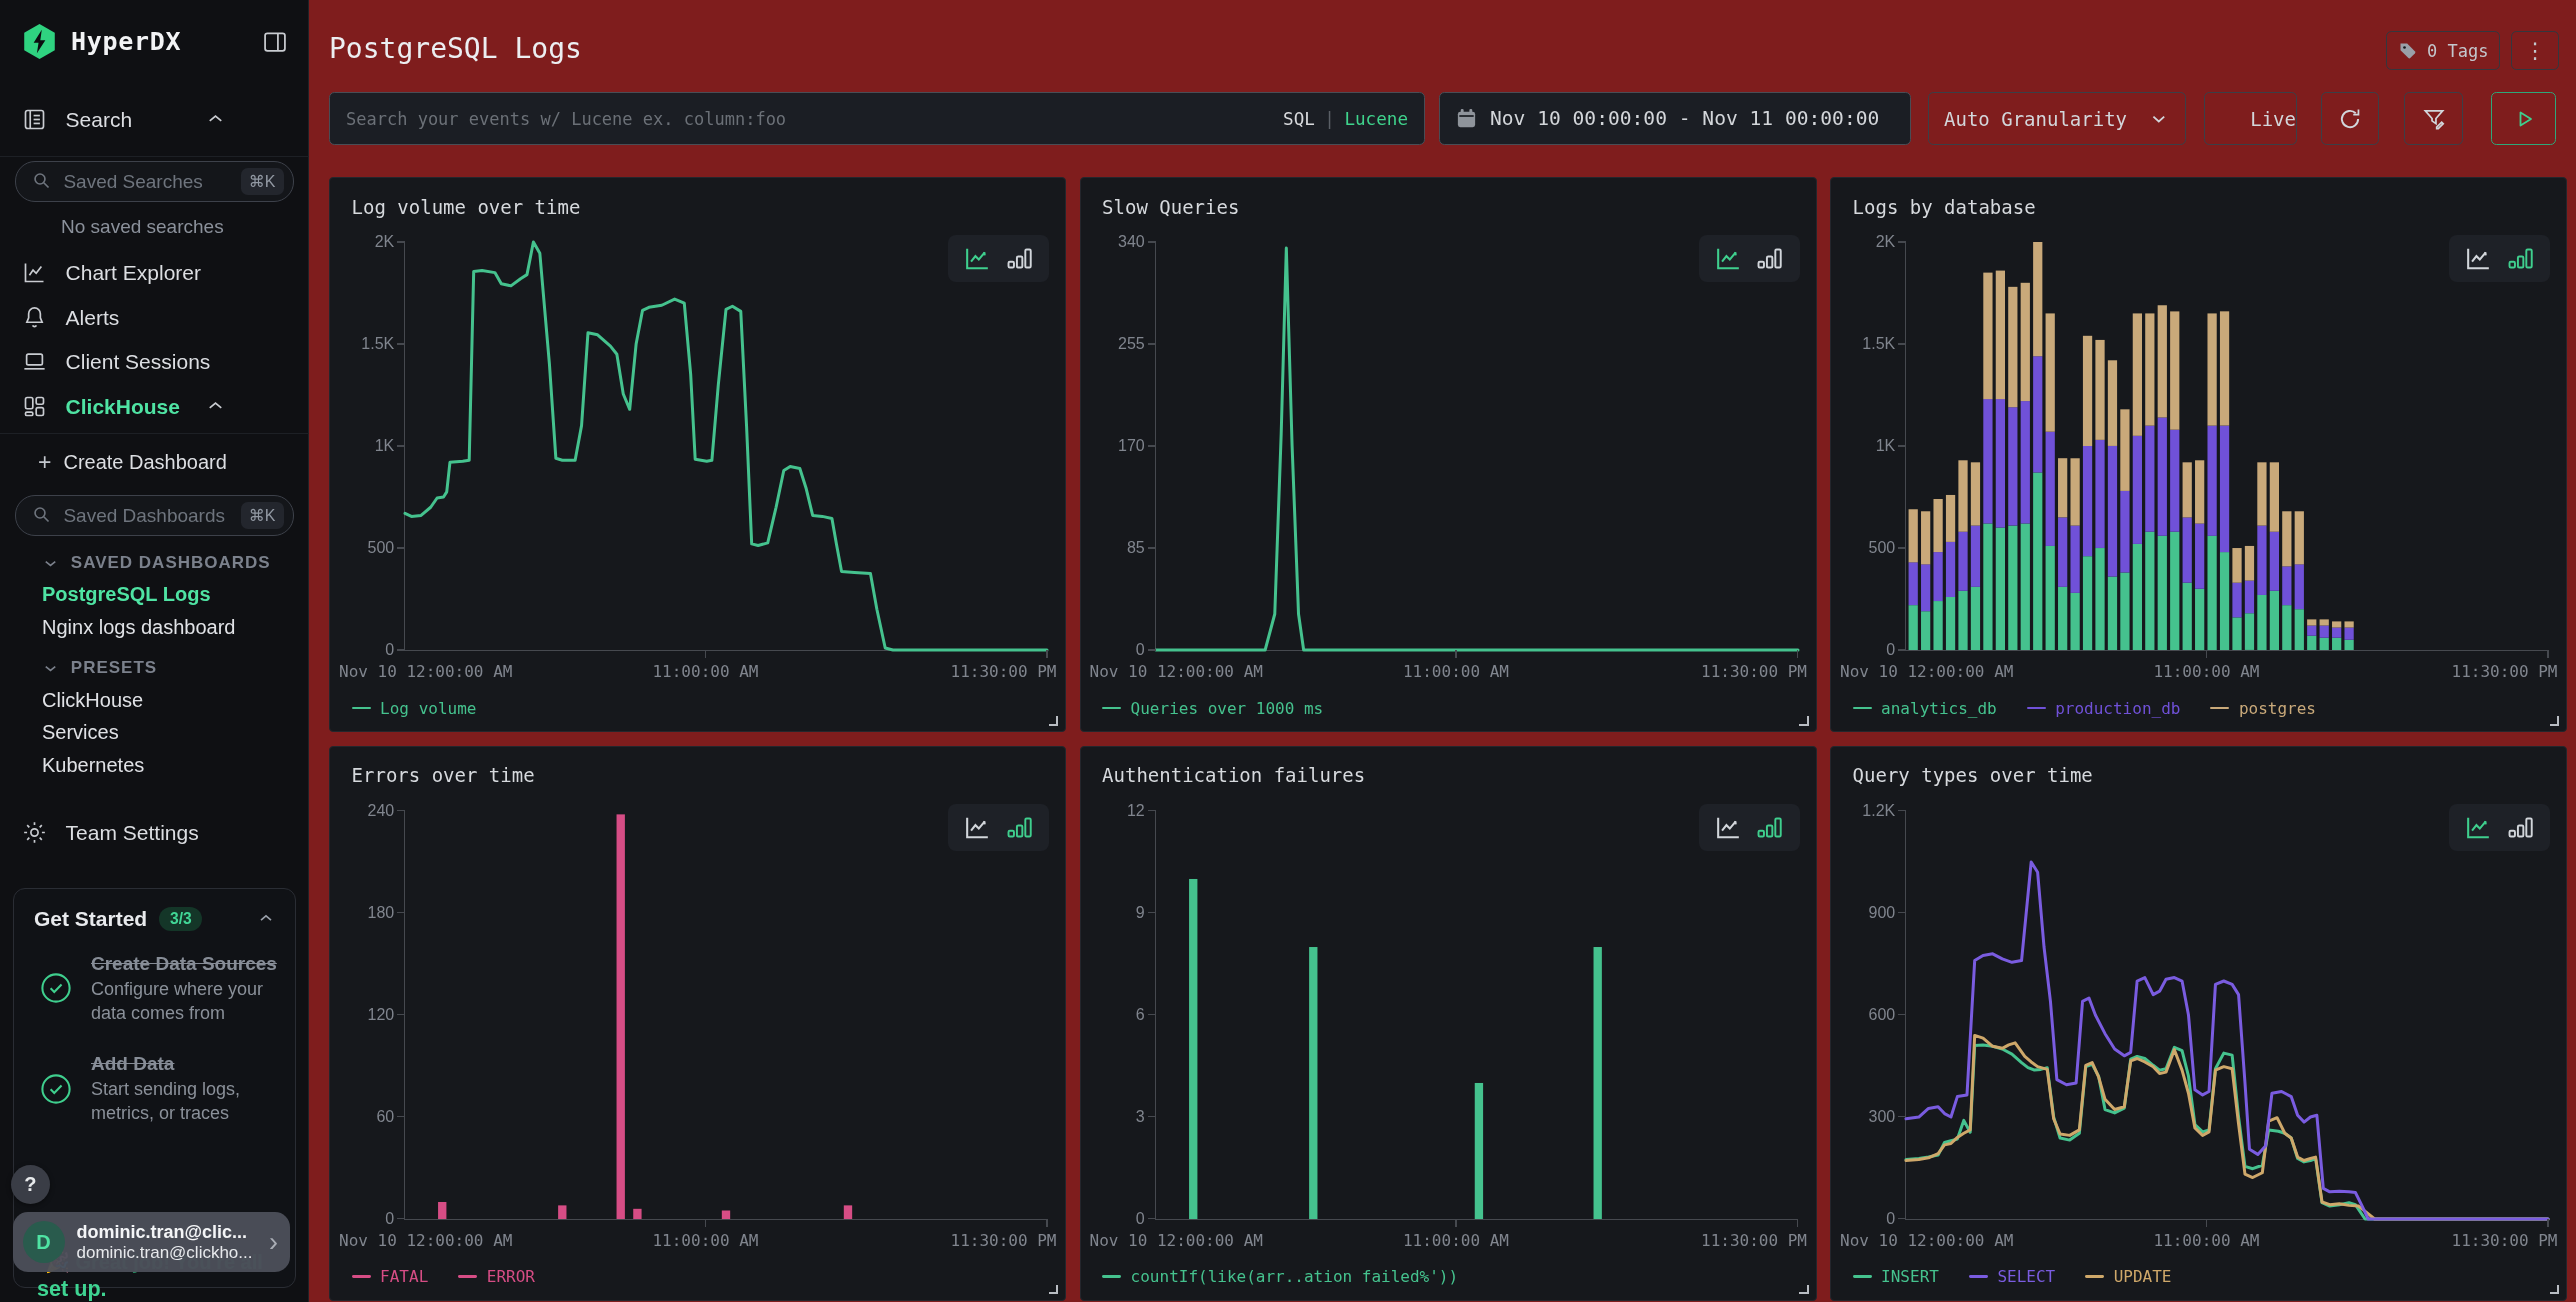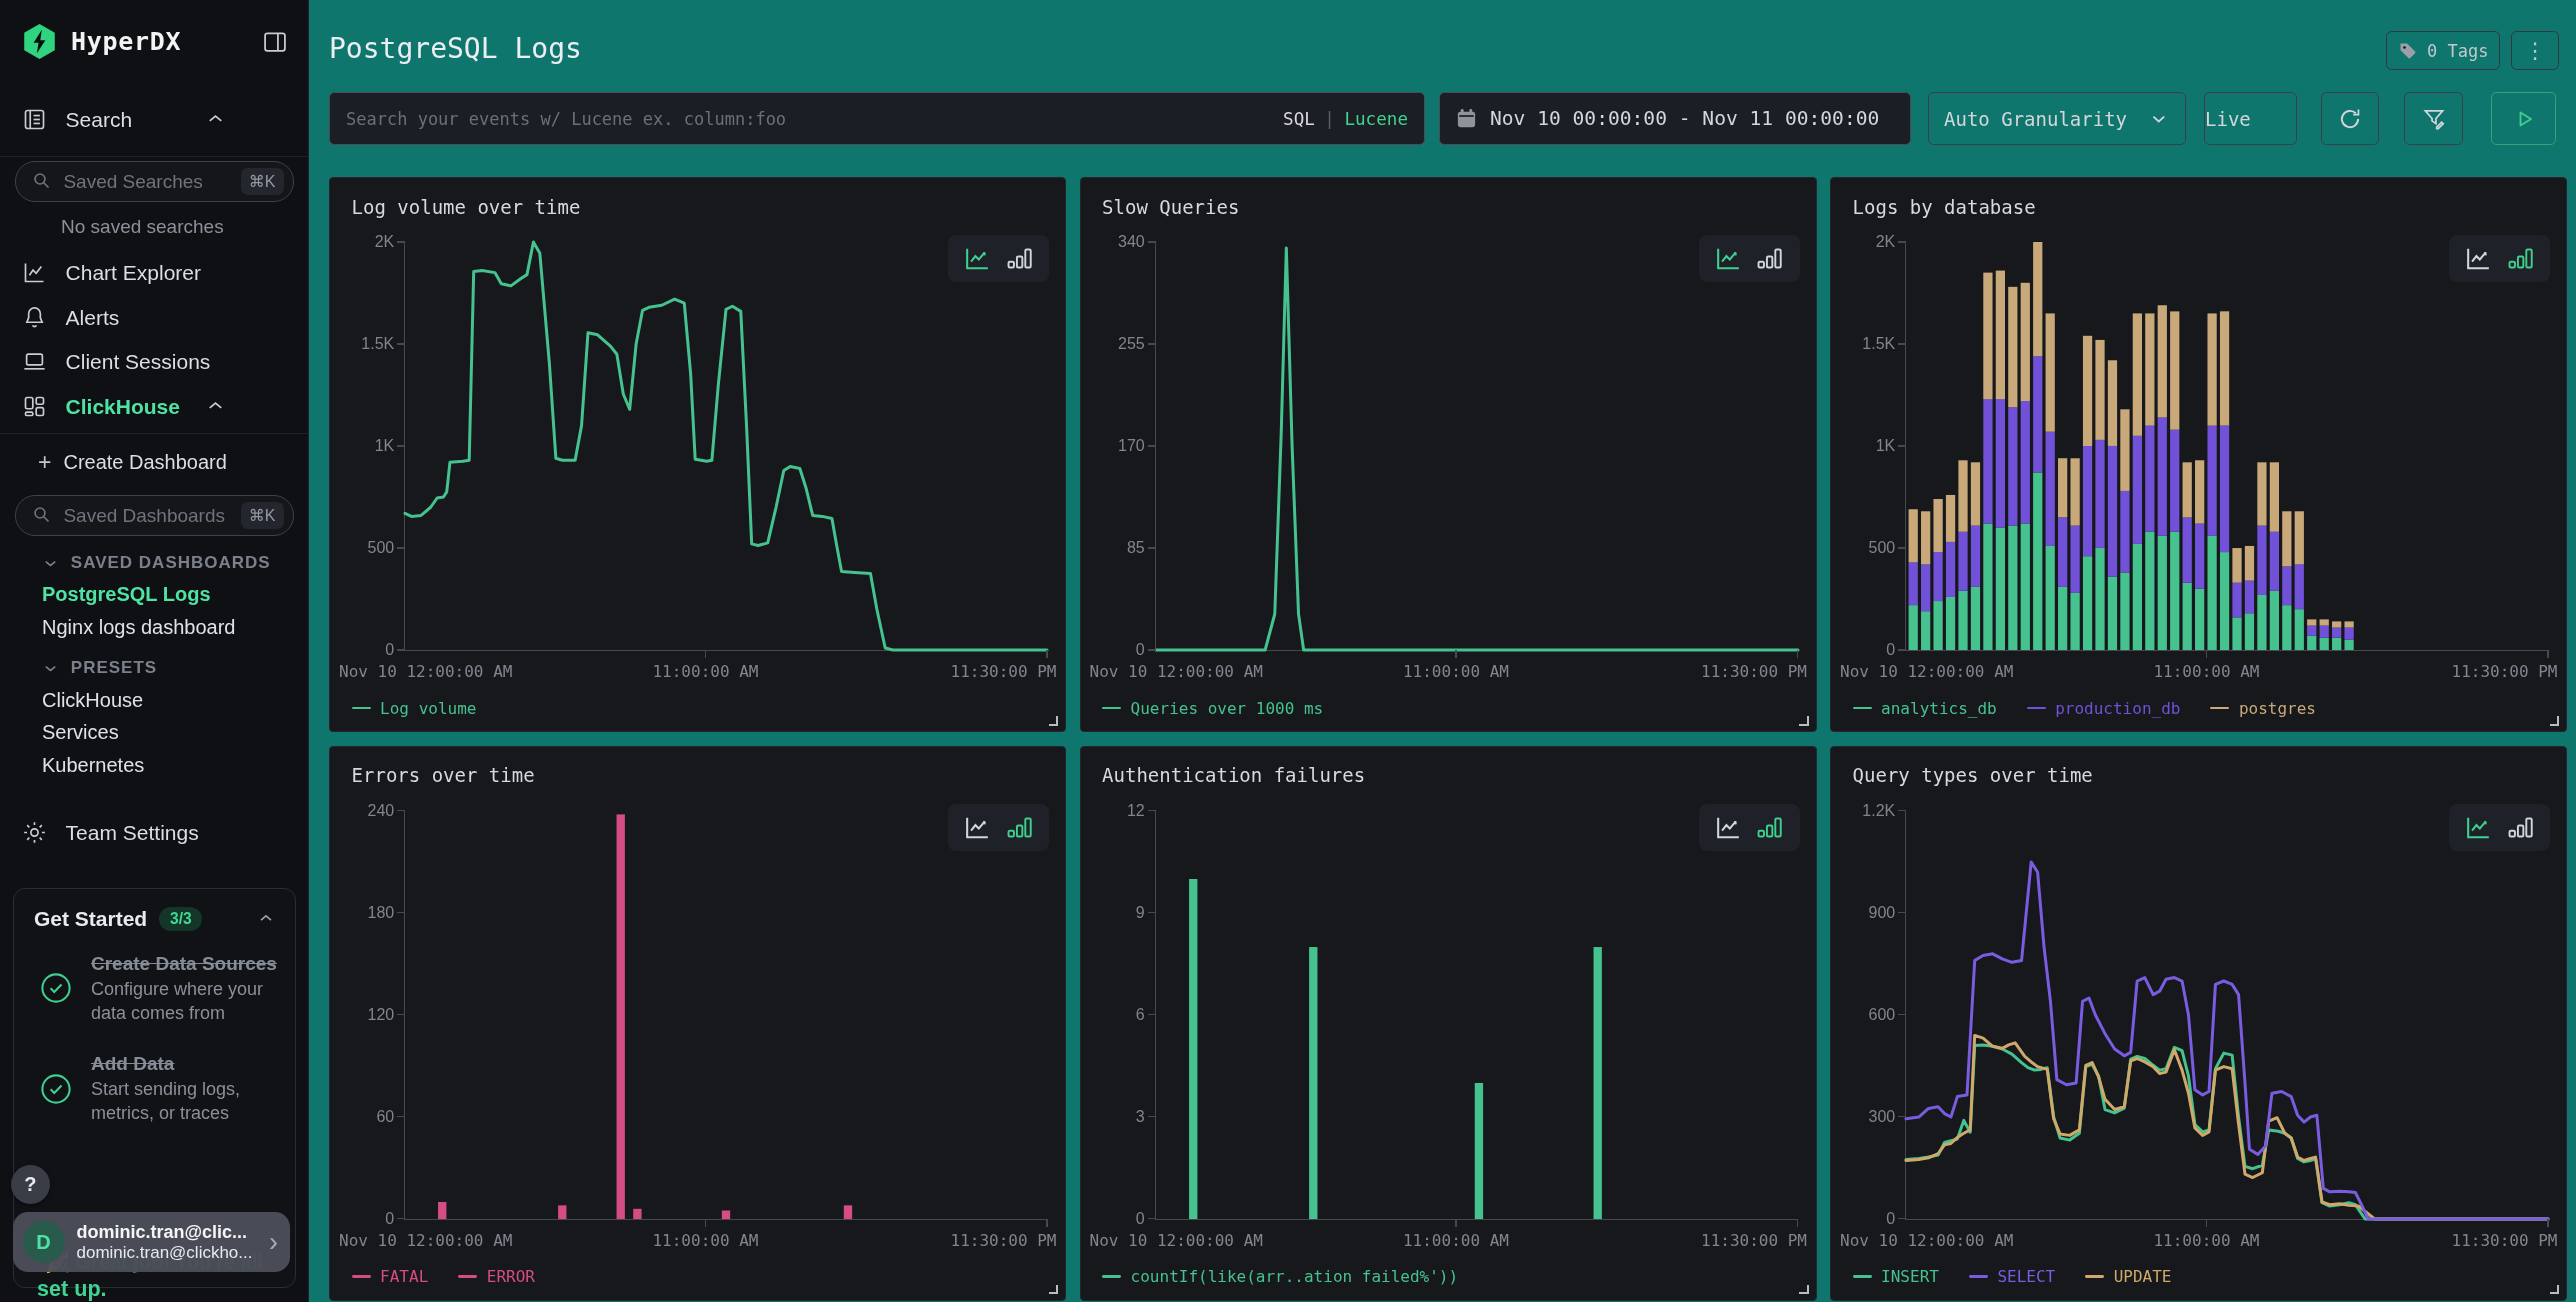--- a/index.html
+++ b/index.html
@@ -1,18 +1,18 @@
 <!DOCTYPE html>
 <html style="font-size:10.8px"><head>
 <meta charset="utf-8">
 <style>
   * { box-sizing: border-box; margin: 0; padding: 0; }
   html,body { background:#0c0d10; }
   body { font-family:"Liberation Sans", sans-serif; }
-  .app { position:relative; width:2576px; height:1303px; background:#0f766e; overflow:hidden; color:#d8dade; }
+  .app { position:relative; width:2576px; height:1303px; background:#7f1d1d; overflow:hidden; color:#d8dade; }
   .mono { font-family:"DejaVu Sans Mono", monospace; }
 
   
   .sidebar { position:absolute; left:0; top:0; width:309px; height:1303px; background:#0f1013; border-right:0.7px solid #1f2227; z-index:3; }
   .logo-row { position:absolute; left:20px; top:20px; right:17.6px; height:43px; display:flex; align-items:center; }
   .logo-badge { width:39px; height:39px; flex:0 0 39px; }
   .logo-text { margin-left:12px; font-family:"DejaVu Sans Mono", monospace; font-weight:bold; font-size:25px; color:#f2f3f5; letter-spacing:0.7px; }
   .collapse-btn { margin-left:auto; width:31px; height:31px; display:flex; align-items:center; justify-content:center; cursor:pointer; }
   .nav-row { position:absolute; left:0; width:247px; height:39px; display:flex; align-items:center; padding:0 20px; cursor:pointer; }
   .nav-row .nicon { width:28px; height:28px; flex:0 0 28px; display:flex; align-items:center; justify-content:center; }
@@ -58,21 +58,21 @@
   .top-btn { position:absolute; top:31px; height:39px; border:0.7px solid #34373e; border-radius:5.4px; display:flex; align-items:center; justify-content:center; gap:9.5px; color:#c3c7cd; cursor:pointer; font-size:17px; }
 
   .hdr-input { position:absolute; top:92px; height:53px; border-radius:5.4px; display:flex; align-items:center; }
   .search-box { left:20px; width:1096px; background:#1b1e24; border:0.7px solid #494d55; padding:0 16px; }
   .search-box input { flex:1; background:transparent; border:none; outline:none; font-family:"DejaVu Sans Mono",monospace; font-size:17px; color:#cfd3d8; min-width:0; }
   .search-box input::placeholder { color:#6b7077; }
   .lang-toggle { display:flex; gap:9.5px; font-size:17.6px; cursor:pointer; white-space:nowrap; margin-left:13.5px; }
   .lang-sql { color:#d8dadd; } .lang-pipe { color:#5a5f66; } .lang-lucene { color:#3fd38c; }
   .date-box { left:1130px; width:472px; background:#1b1e24; border:0.7px solid #494d55; padding:0 15px; gap:12px; font-size:19.6px; color:#d3d6da; cursor:pointer; }
   .gran-box { left:1619px; width:258px; border:0.7px solid #3b3f47; padding:0 15px; font-size:19px; color:#d3d6da; justify-content:space-between; cursor:pointer; }
-  .live-btn  { left:1895px; width:93px; border:0.7px solid #3b3f47; justify-content:flex-start; font-size:19px; color:#d3d6da; cursor:pointer; }
+  .live-btn  { left:1895px; width:93px; border:0.7px solid #3b3f47; justify-content:flex-end; font-size:19px; color:#d3d6da; cursor:pointer; }
   .icon-btn { position:absolute; top:92px; height:53px; border:0.7px solid #3b3f47; border-radius:5.4px; display:flex; align-items:center; justify-content:center; cursor:pointer; }
   .refresh-btn { left:2012px; width:58px; }
   .filter-btn { left:2095px; width:59px; }
   .play-btn { left:2182px; width:65px; border-color:#2ea87a; }
 
   
   .grid { position:absolute; left:20px; top:177px; width:2239px; display:grid; grid-template-columns:repeat(3,737px); grid-auto-rows:555px; gap:13.5px; }
   .panel { position:relative; background:#16181c; border:0.7px solid #24262c; border-radius:4px; }
   .panel-title { position:absolute; left:21.6px; top:17.6px; font-family:"DejaVu Sans Mono",monospace; font-size:19px; color:#d6d9dd; }
   .toggle { position:absolute; right:16px; top:57px; width:101px; height:47px; background:#1e2127; border-radius:8px; display:flex; align-items:center; justify-content:center; gap:10.8px; }

